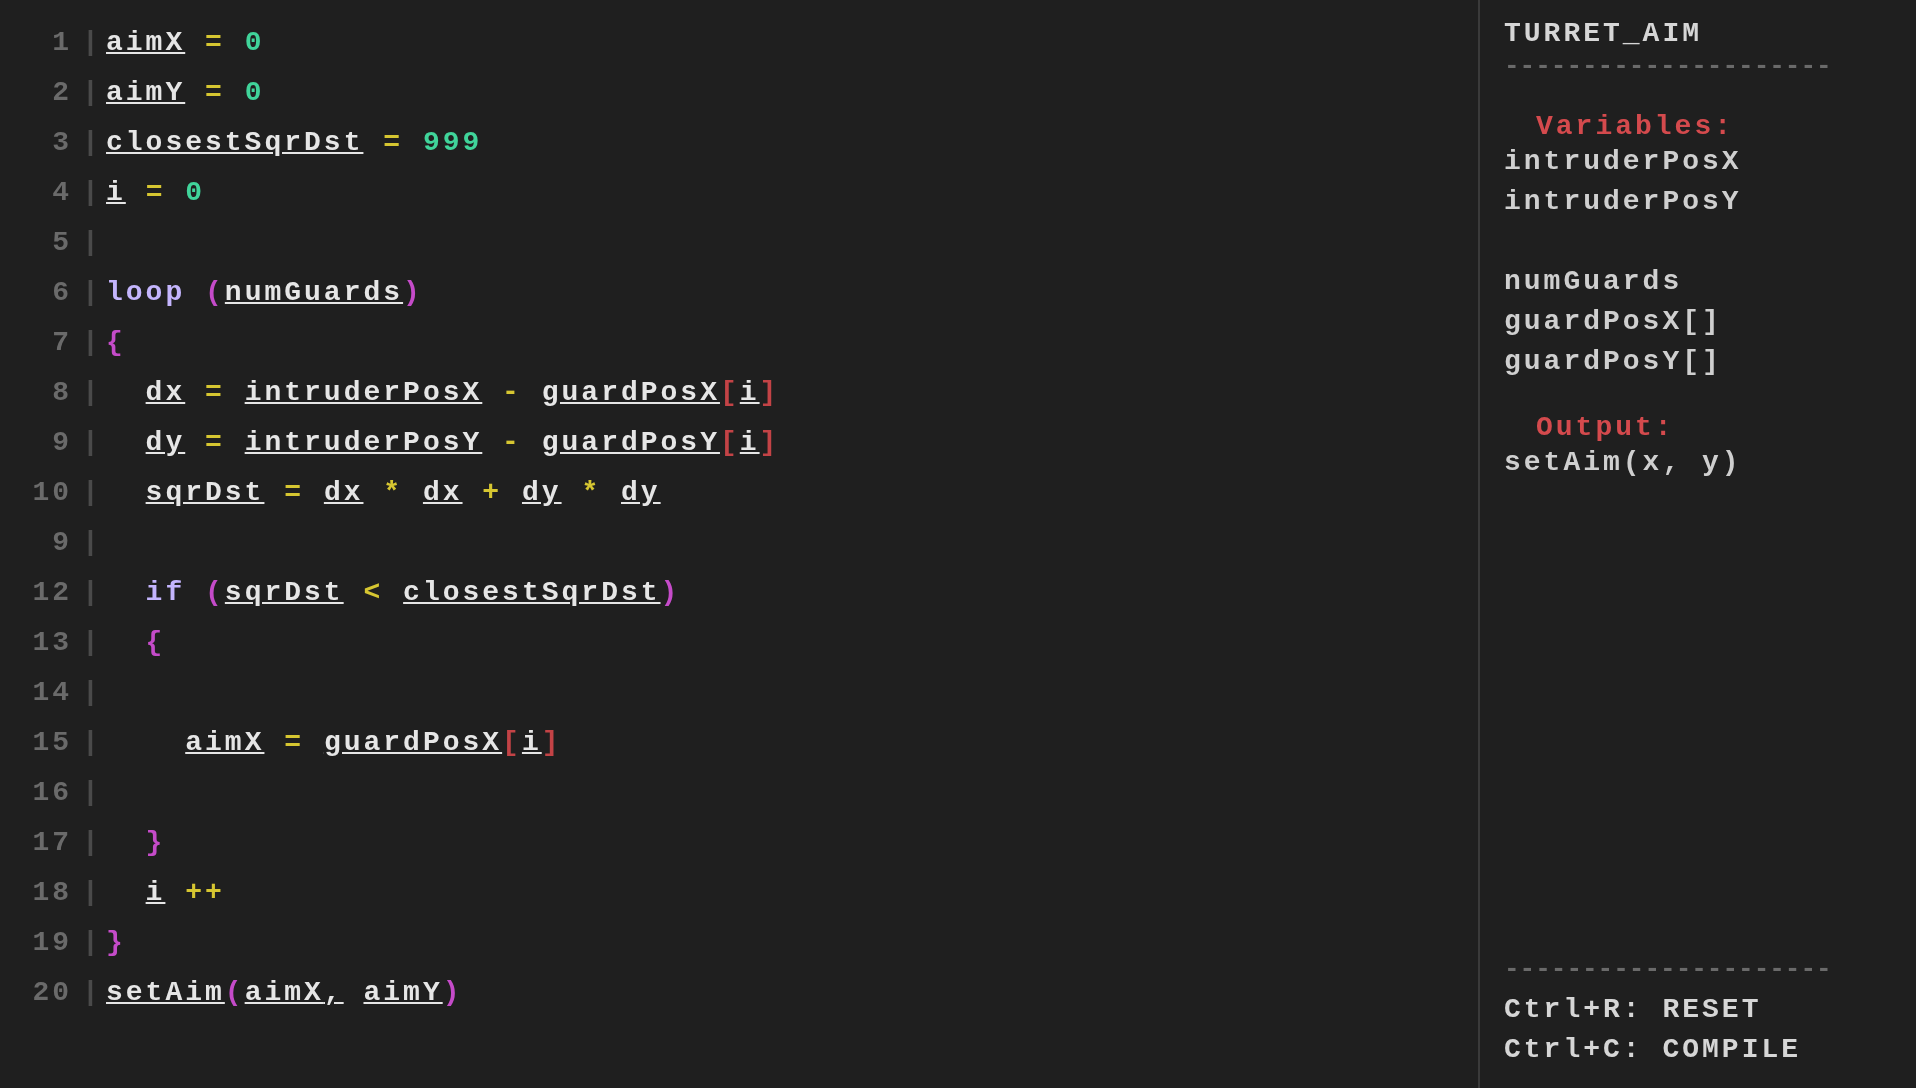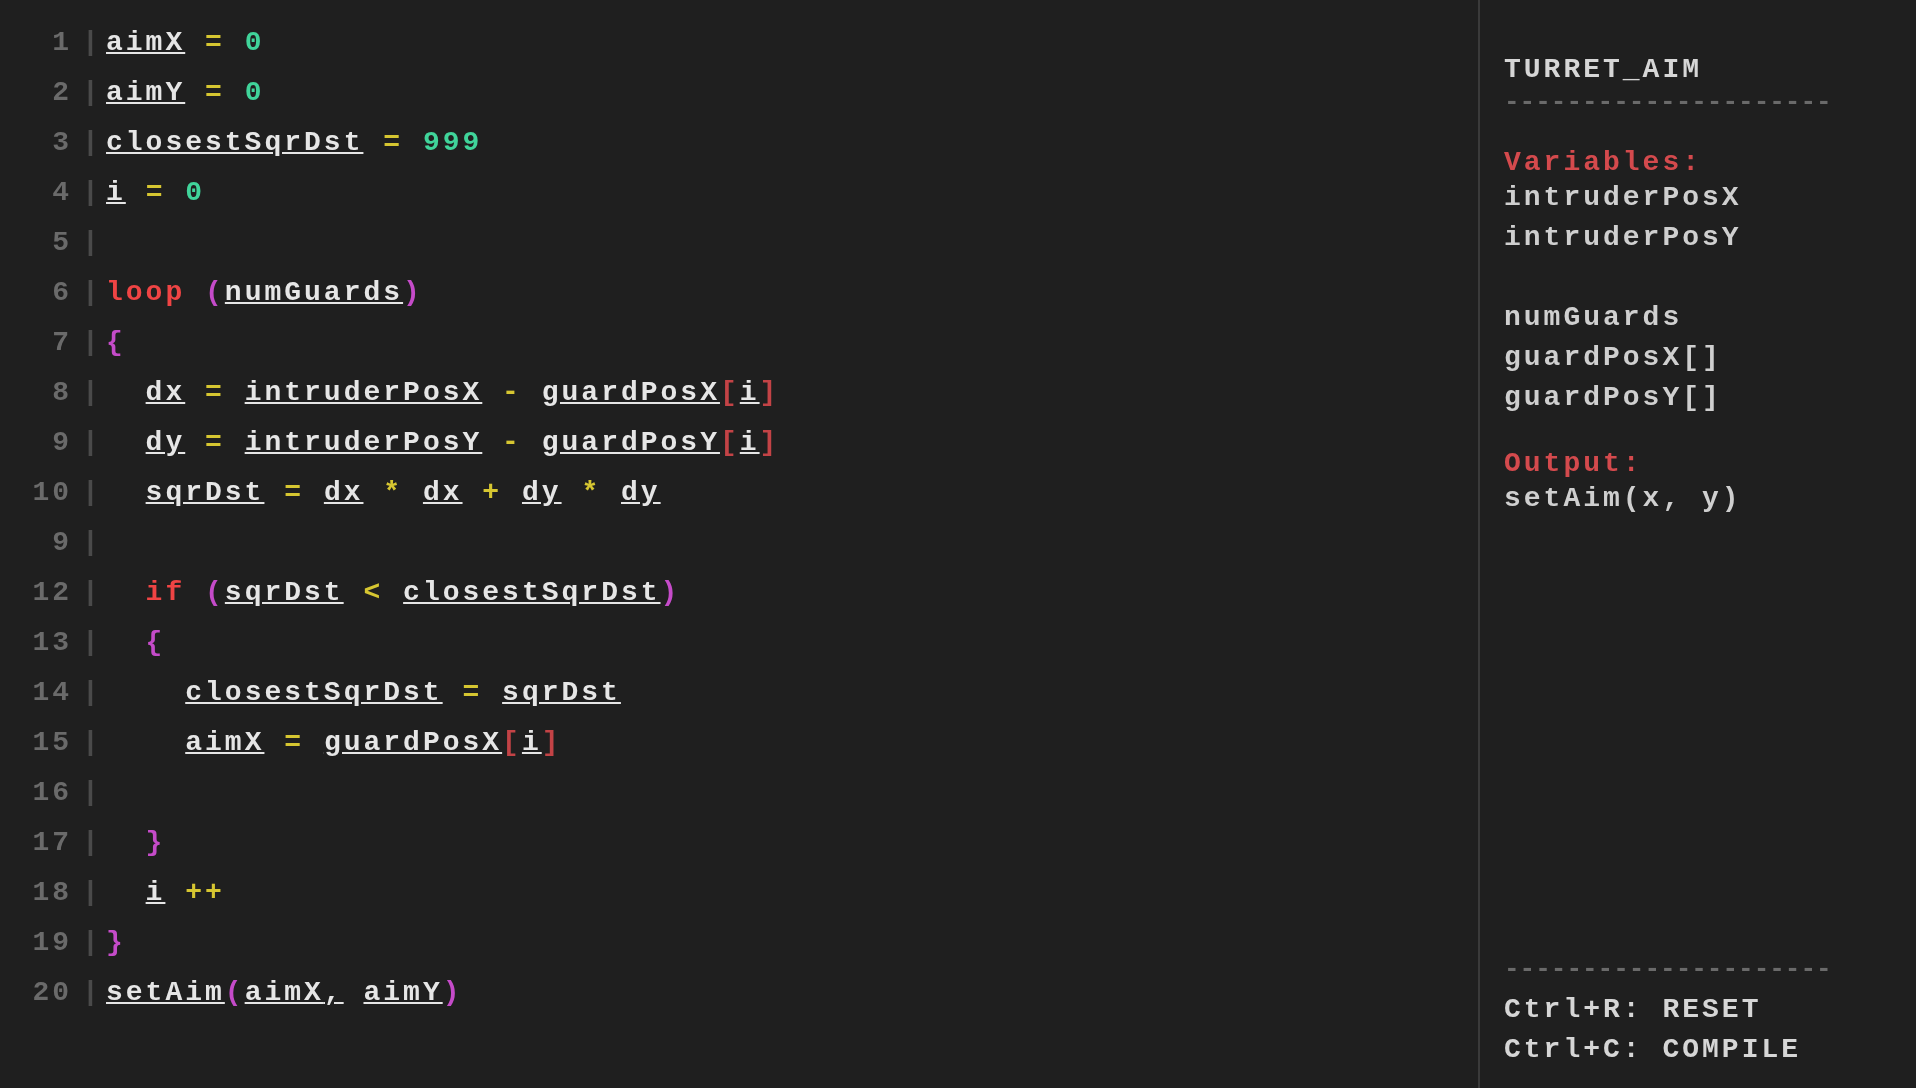--- a/index.html
+++ b/index.html
@@ -38,45 +38,44 @@
   .pipe {
     color:#4a4a4a;
     width:28px;
     text-align:center;
   }
   .code { white-space:pre; }
   
   .id   { color:#e6e6e6;text-decoration:underline; }         
   .op   { color:#d6c631; }         
   .num  { color:#40d49a; }         
-  .kw   { color:#ef4444; }         
+  .kw   { color:#c4b5fd; }         
   .par  { color:#c54bc9; }         
   .br   { color:#c34346; }         
   .sidebar {
     width:436px;
     padding:18px 14px 18px 24px;
     color:#cfcfcf;
     display:flex;
     flex-direction:column;
   }
   .title {
     color:#d6d6d6;
     margin-bottom:2px;
-    margin-top:36px;
   }
   .hr {
     color:#6a6a6a;
     letter-spacing:0;
     font-size:26px;
     margin-bottom:30px;
     overflow:hidden;
     white-space:nowrap;
   }
   .hr2 { margin-bottom:6px; margin-top:auto; }
-  .heading { color:#d44a4d; margin-top:0; }
+  .heading { color:#d44a4d; margin-top:0;margin-left:32px; }
   .varline { color:#cfcfcf; line-height:40px; }
   .gap { height:30px; }
   .shortcut { color:#d6d6d6; line-height:40px; }
 </style>
 </head>
 <body>
 
 <div class="editor" id="editor">
     <div class="line"><span class="ln">1</span><span class="pipe">|</span><span class="code"><span class="id">aimX</span> <span class="op">=</span> <span class="num">0</span></span></div>
     <div class="line"><span class="ln">2</span><span class="pipe">|</span><span class="code"><span class="id">aimY</span> <span class="op">=</span> <span class="num">0</span></span></div>
@@ -84,21 +83,21 @@
     <div class="line"><span class="ln">4</span><span class="pipe">|</span><span class="code"><span class="id">i</span> <span class="op">=</span> <span class="num">0</span></span></div>
     <div class="line"><span class="ln">5</span><span class="pipe">|</span><span class="code"></span></div>
     <div class="line"><span class="ln">6</span><span class="pipe">|</span><span class="code"><span class="kw">loop</span> <span class="par">(</span><span class="id">numGuards</span><span class="par">)</span></span></div>
     <div class="line"><span class="ln">7</span><span class="pipe">|</span><span class="code"><span class="par">{</span></span></div>
     <div class="line"><span class="ln">8</span><span class="pipe">|</span><span class="code">  <span class="id">dx</span> <span class="op">=</span> <span class="id">intruderPosX</span> <span class="op">-</span> <span class="id">guardPosX</span><span class="br">[</span><span class="id">i</span><span class="br">]</span></span></div>
     <div class="line"><span class="ln">9</span><span class="pipe">|</span><span class="code">  <span class="id">dy</span> <span class="op">=</span> <span class="id">intruderPosY</span> <span class="op">-</span> <span class="id">guardPosY</span><span class="br">[</span><span class="id">i</span><span class="br">]</span></span></div>
     <div class="line"><span class="ln">10</span><span class="pipe">|</span><span class="code">  <span class="id">sqrDst</span> <span class="op">=</span> <span class="id">dx</span> <span class="op">*</span> <span class="id">dx</span> <span class="op">+</span> <span class="id">dy</span> <span class="op">*</span> <span class="id">dy</span></span></div>
     <div class="line"><span class="ln">9</span><span class="pipe">|</span><span class="code"></span></div>
     <div class="line"><span class="ln">12</span><span class="pipe">|</span><span class="code">  <span class="kw">if</span> <span class="par">(</span><span class="id">sqrDst</span> <span class="op">&lt;</span> <span class="id">closestSqrDst</span><span class="par">)</span></span></div>
     <div class="line"><span class="ln">13</span><span class="pipe">|</span><span class="code">  <span class="par">{</span></span></div>
-    <div class="line"><span class="ln">14</span><span class="pipe">|</span><span class="code">    <span class="id">closestSqrDst</span> <span class="op">=</span> <span class="id">sqrDst</span></span></div>
+    <div class="line"><span class="ln">14</span><span class="pipe">|</span></div>
     <div class="line"><span class="ln">15</span><span class="pipe">|</span><span class="code">    <span class="id">aimX</span> <span class="op">=</span> <span class="id">guardPosX</span><span class="br">[</span><span class="id">i</span><span class="br">]</span></span></div>
     <div class="line"><span class="ln">16</span><span class="pipe">|</span></div>
     <div class="line"><span class="ln">17</span><span class="pipe">|</span><span class="code">  <span class="par">}</span></span></div>
     <div class="line"><span class="ln">18</span><span class="pipe">|</span><span class="code">  <span class="id">i</span> <span class="op">++</span></span></div>
     <div class="line"><span class="ln">19</span><span class="pipe">|</span><span class="code"><span class="par">}</span></span></div>
     <div class="line"><span class="ln">20</span><span class="pipe">|</span><span class="code"><span class="id">setAim</span><span class="par">(</span><span class="id">aimX</span><span class="id">,</span> <span class="id">aimY</span><span class="par">)</span></span></div>
   </div>
 
 <div class="sidebar">
   <div class="title">TURRET_AIM</div>

